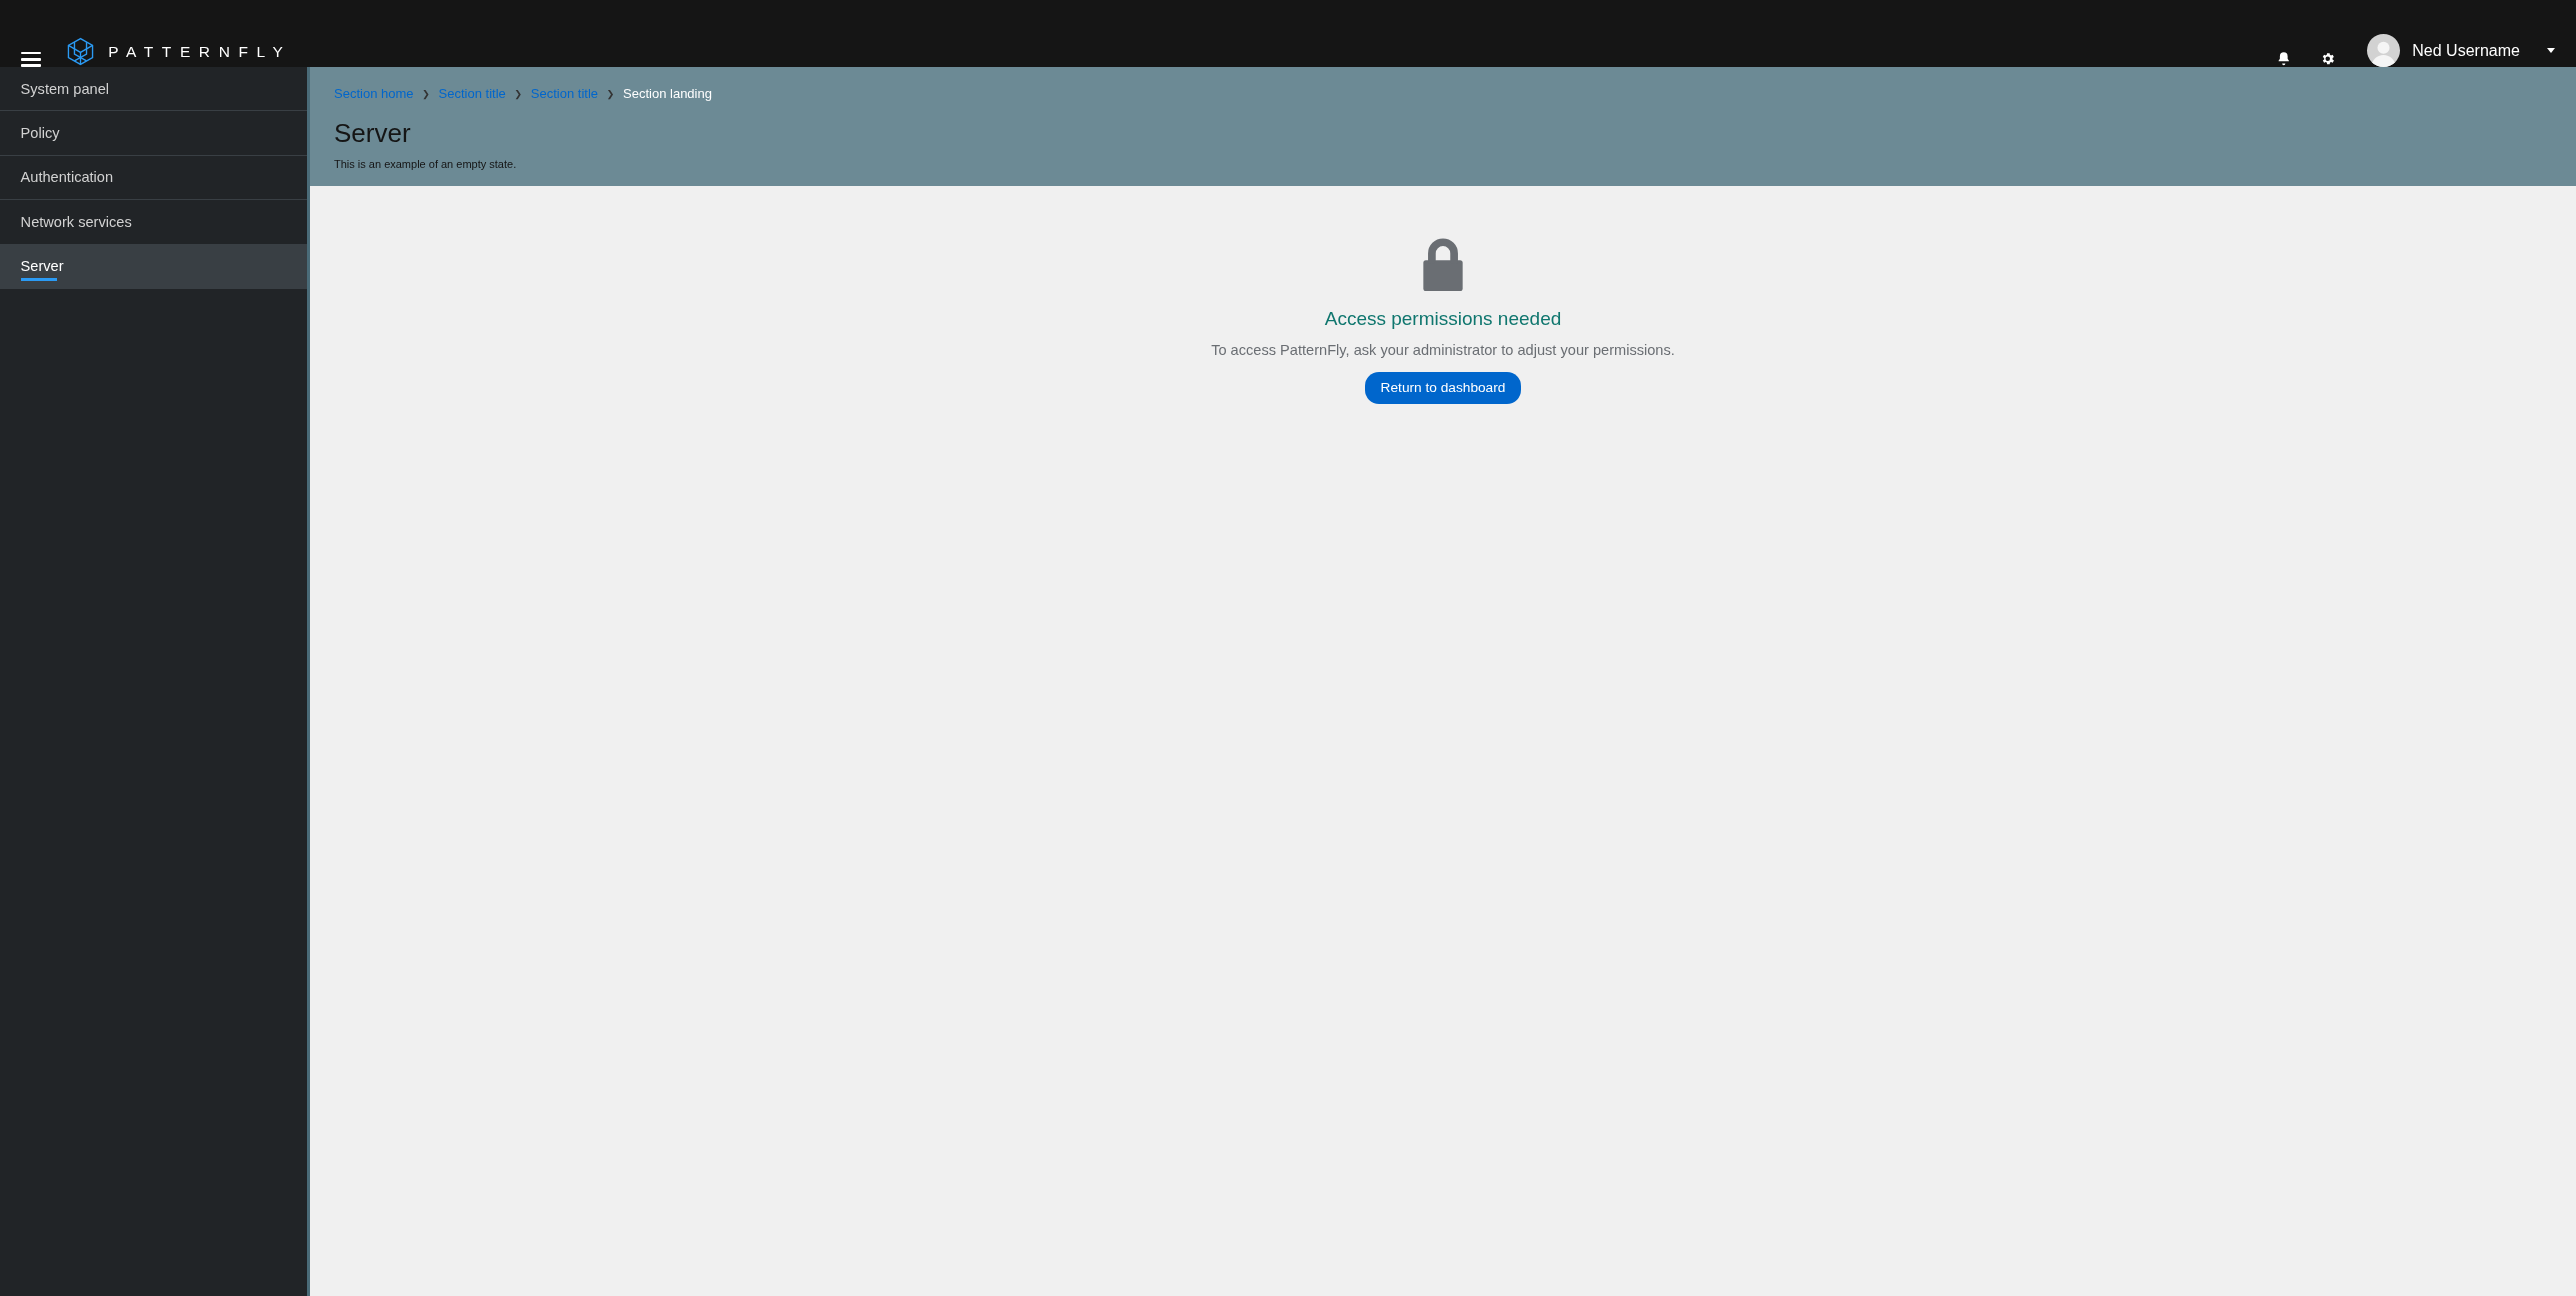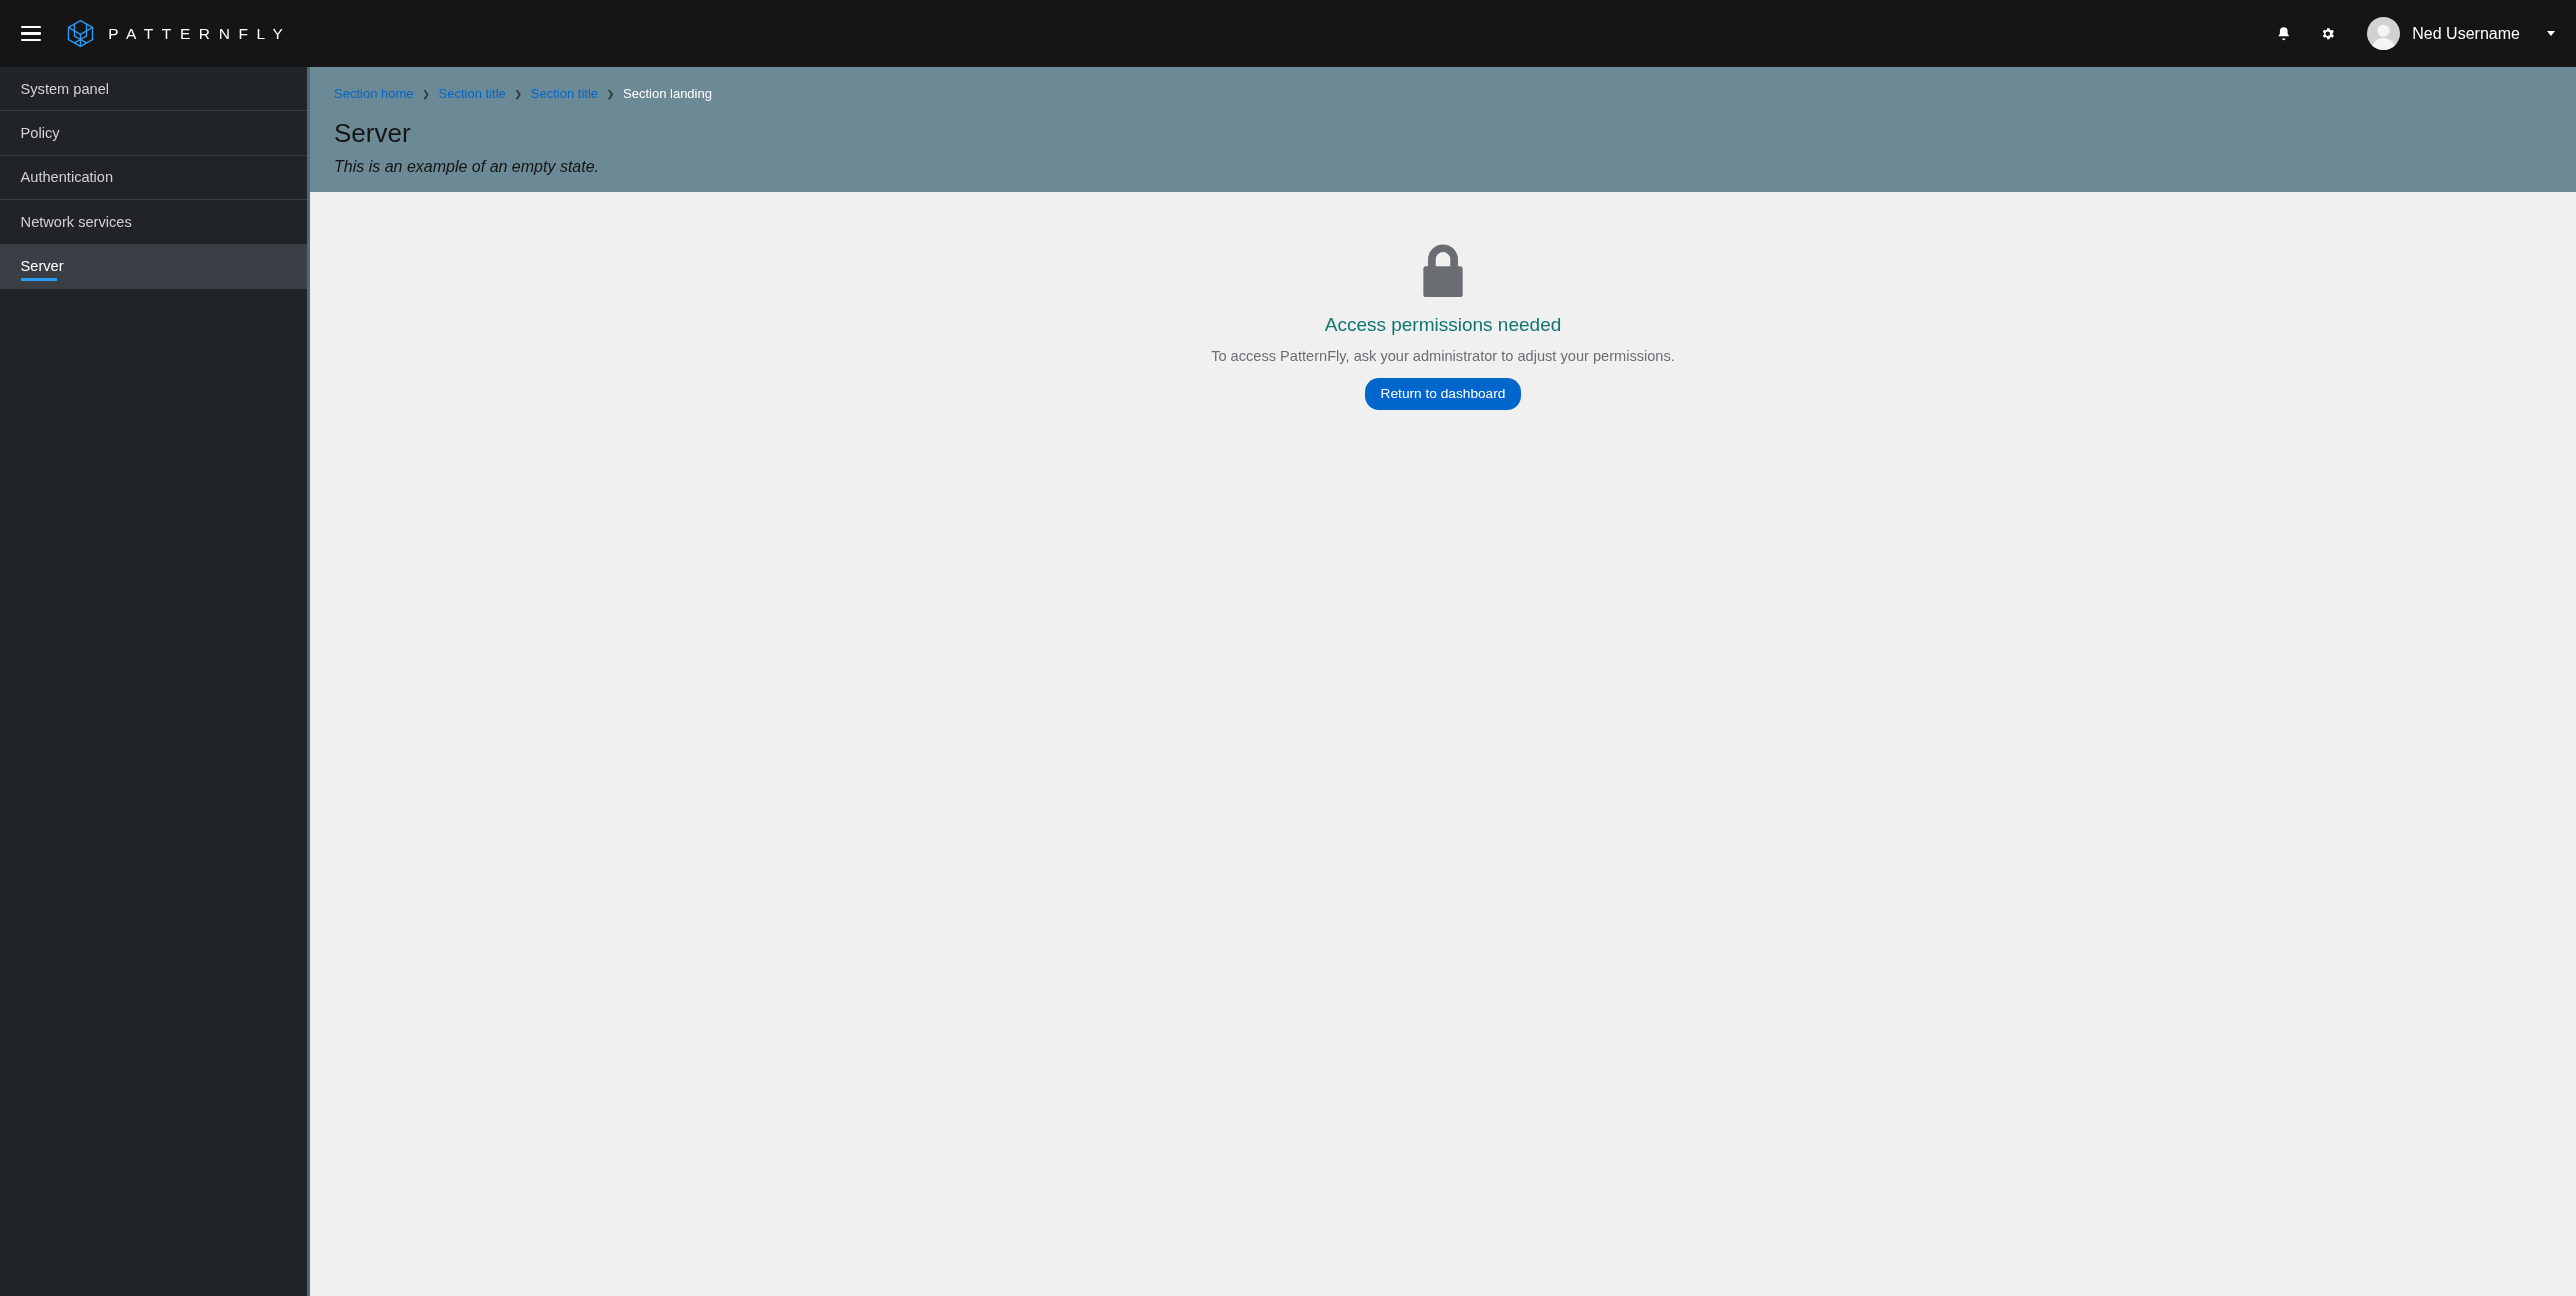--- a/index.html
+++ b/index.html
@@ -10,21 +10,21 @@
     color: #151515;
     background: #f0f0f0;
     overflow: hidden;
   }
 
   
   .header {
     height: 67px;
     background: #151515;
     display: flex;
-    align-items: center;
+    align-items: flex-end;
     padding: 0 20.6px;
     color: #fff;
   }
   .hamburger {
     width: 20.6px;
     height: 15.5px;
     display: flex;
     flex-direction: column;
     justify-content: space-between;
     cursor: pointer;
@@ -143,21 +143,21 @@
     cursor: pointer;
   }
   .breadcrumb .sep { color: #333; font-size: 9.4px; }
   .breadcrumb .current { color: #ffffff; }
   .page-title {
     font-size: 26px;
     font-weight: 500;
     color: #151515;
     margin-bottom: 8.6px;
   }
-  .page-desc { font-size: 16px; color: #151515; font-style: italic; }
+  .page-desc { font-size: 11px; color: #151515; }
 
   .content { padding: 52px 20.6px; }
   .empty-state {
     max-width: 601px;
     margin: 0 auto;
     text-align: center;
   }
   .empty-icon { margin-bottom: 17px; display: flex; justify-content: center; }
   .empty-title {
     font-size: 19px;

